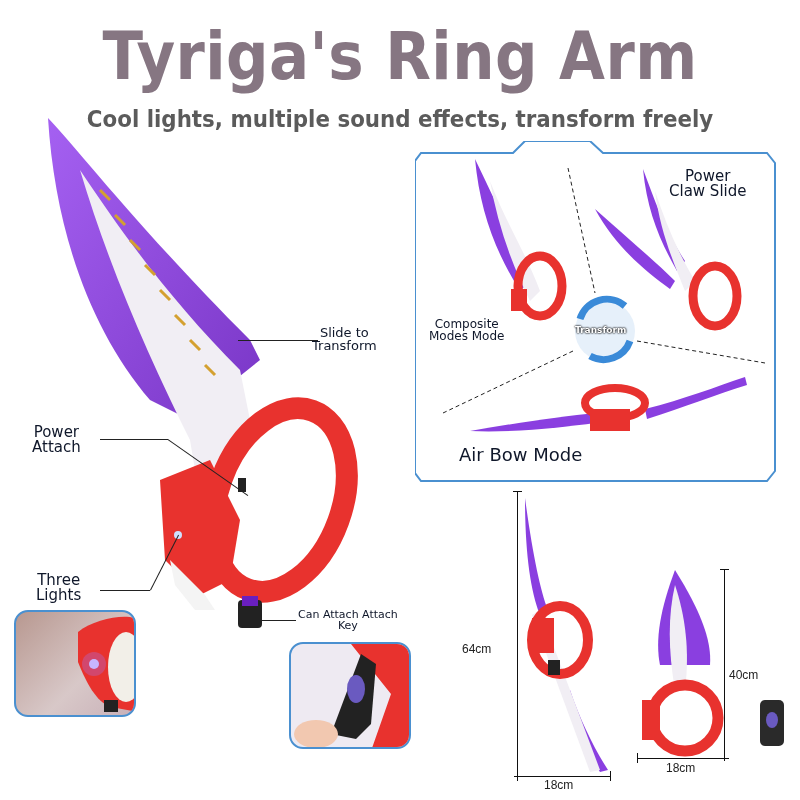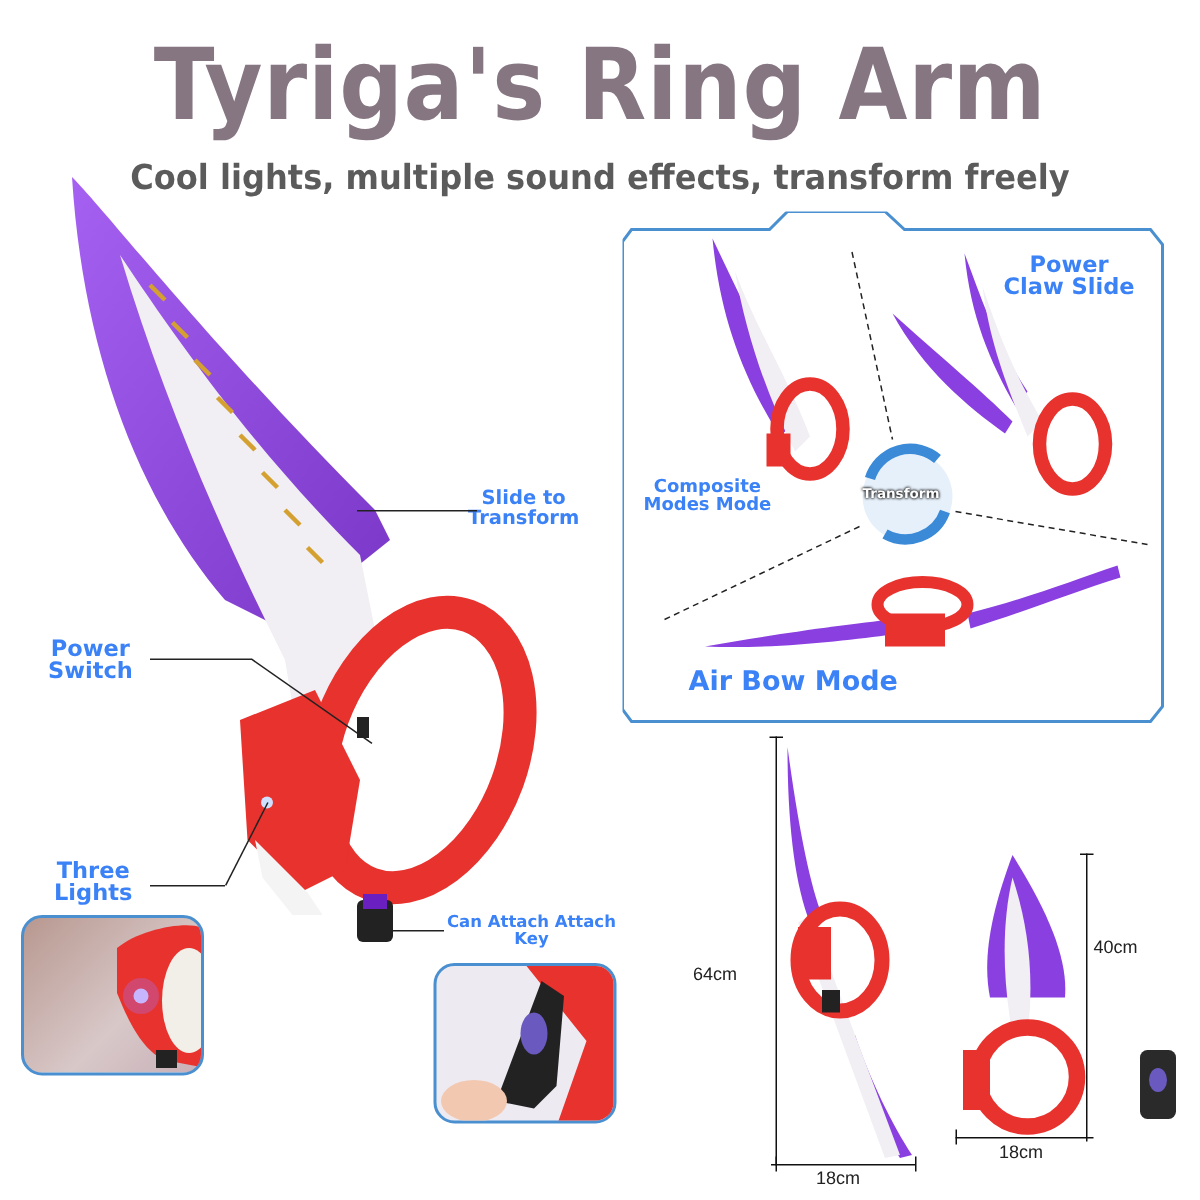--- a/index.html
+++ b/index.html
@@ -11,21 +11,21 @@
     font-size: 66px; font-weight: bold; color: #867682; letter-spacing: 0.5px;
     font-family: "DejaVu Sans", sans-serif; transform: scaleX(0.9);
   }
   .subtitle {
     position: absolute; left: 0; top: 106px; width: 800px; text-align: center;
     font-size: 23px; font-weight: bold; color: #5b5b5b;
     font-family: "DejaVu Sans", sans-serif; transform: scaleX(0.93);
   }
 
   .label {
-    position: absolute; font-weight: bold; color: #3b82f6; line-height: 1.0; text-align: center;
+    position: absolute; font-weight: normal; color: #0f172a; line-height: 1.0; text-align: center;
     font-family: "DejaVu Sans", sans-serif;
   }
   .label span { display: block; }
   .leader { position: absolute; height: 1px; background: #222; transform-origin: 0 0; }
 
   .modes-box { position: absolute; left: 415px; top: 141px; width: 362px; height: 341px; }
   .modes-box svg { position: absolute; left: 0; top: 0; }
 
   .photo-inset {
     position: absolute; border: 2px solid #4a90d0; border-radius: 14px; overflow: hidden;
@@ -77,21 +77,21 @@
 </svg>
 
 <div class="label" style="left:312px;top:326px;font-size:13px;">
   <span>Slide to</span>
   <span>Transform</span>
 </div>
 <div class="leader" style="left:238px;top:340px;width:80px;"></div>
 
 <div class="label" style="left:32px;top:425px;font-size:15px;">
   <span>Power</span>
-  <span>Switch</span>
+  <span>Attach</span>
 </div>
 <div class="leader" style="left:100px;top:439px;width:68px;"></div>
 <div class="leader" style="left:168px;top:439px;width:98px;transform:rotate(35deg);"></div>
 
 <div class="label" style="left:36px;top:573px;font-size:15px;">
   <span>Three</span>
   <span>Lights</span>
 </div>
 <div class="leader" style="left:100px;top:590px;width:50px;"></div>
 <div class="leader" style="left:150px;top:590px;width:62px;transform:rotate(-63deg);"></div>
@@ -189,14 +189,14 @@
 <div class="dim-line" style="left:610px;top:771px;width:1px;height:10px;"></div>
 <div class="dim-line" style="left:517px;top:771px;width:1px;height:10px;"></div>
 
 <div class="dim-line" style="left:724px;top:569px;width:1px;height:192px;"></div>
 <div class="dim-line" style="left:720px;top:569px;width:9px;height:1px;"></div>
 <div class="dim-line" style="left:637px;top:758px;width:92px;height:1px;"></div>
 <div class="dim-line" style="left:637px;top:753px;width:1px;height:10px;"></div>
 
 <div class="dim-label" style="left:462px;top:642px;text-align:right;">64cm</div>
 <div class="dim-label" style="left:544px;top:778px;">18cm</div>
-<div class="dim-label" style="left:729px;top:624px;">40cm</div>
+<div class="dim-label" style="left:729px;top:668px;">40cm</div>
 <div class="dim-label" style="left:666px;top:761px;">18cm</div>
 
 </body></html>

